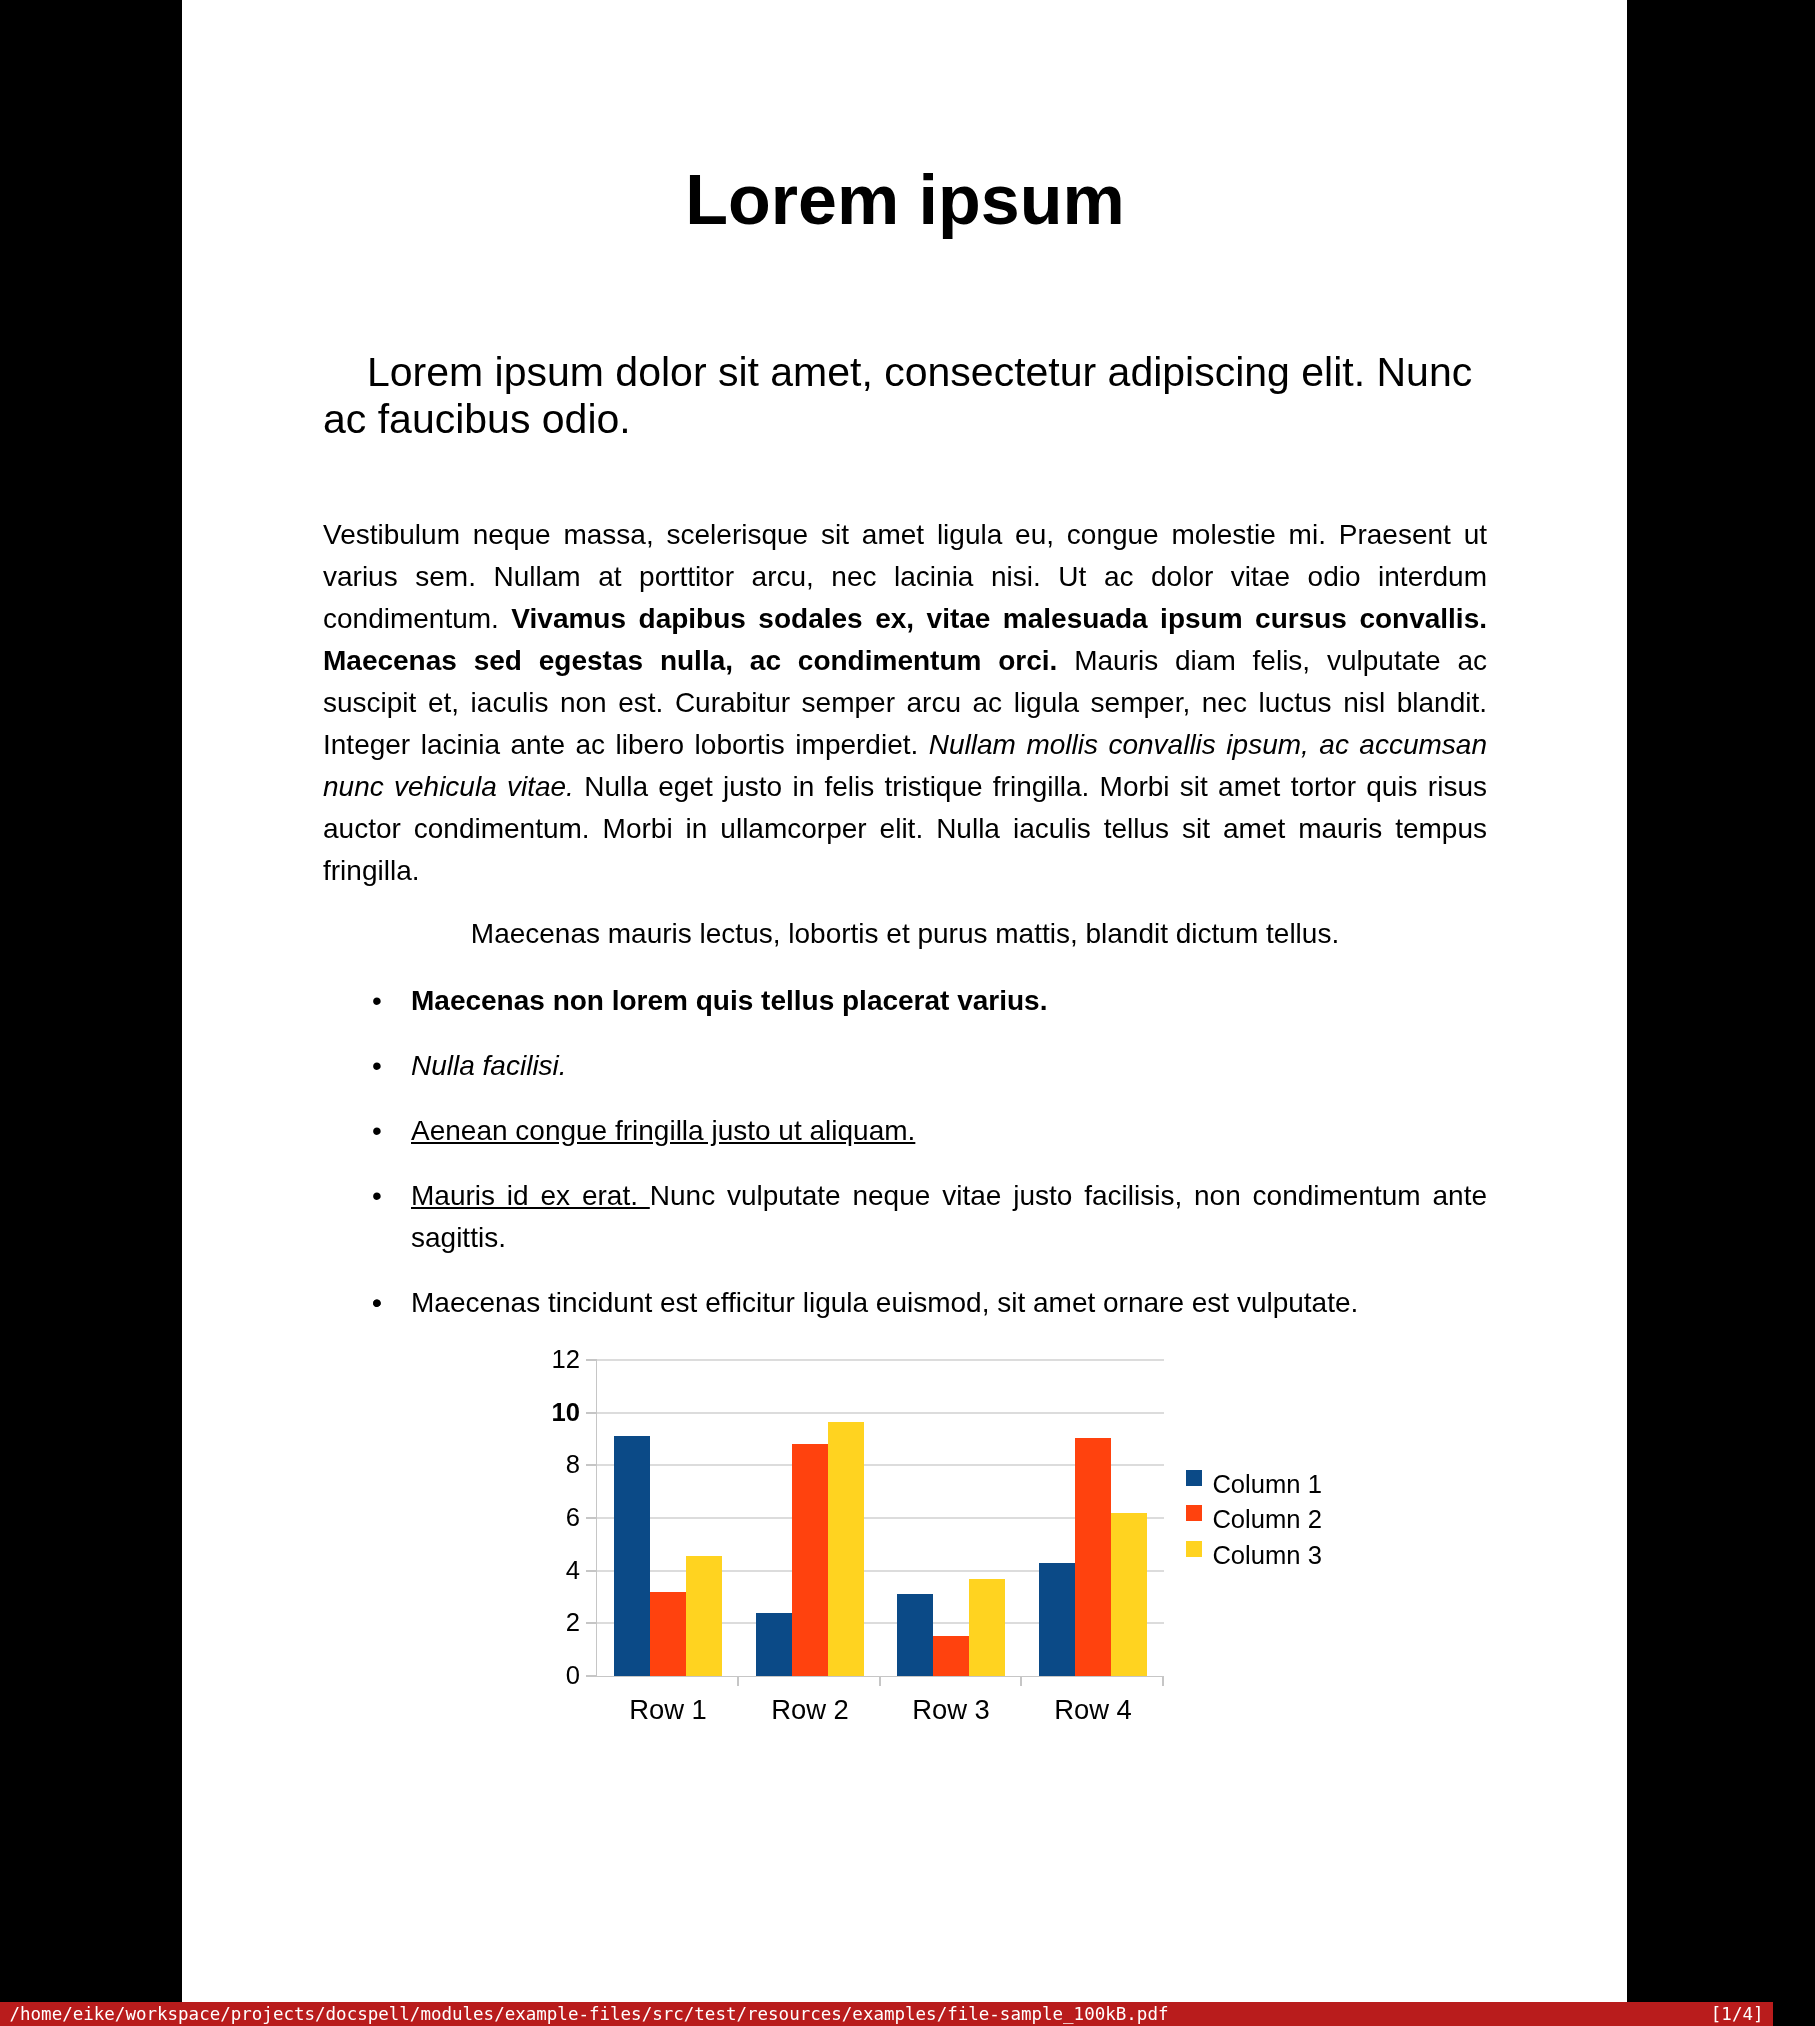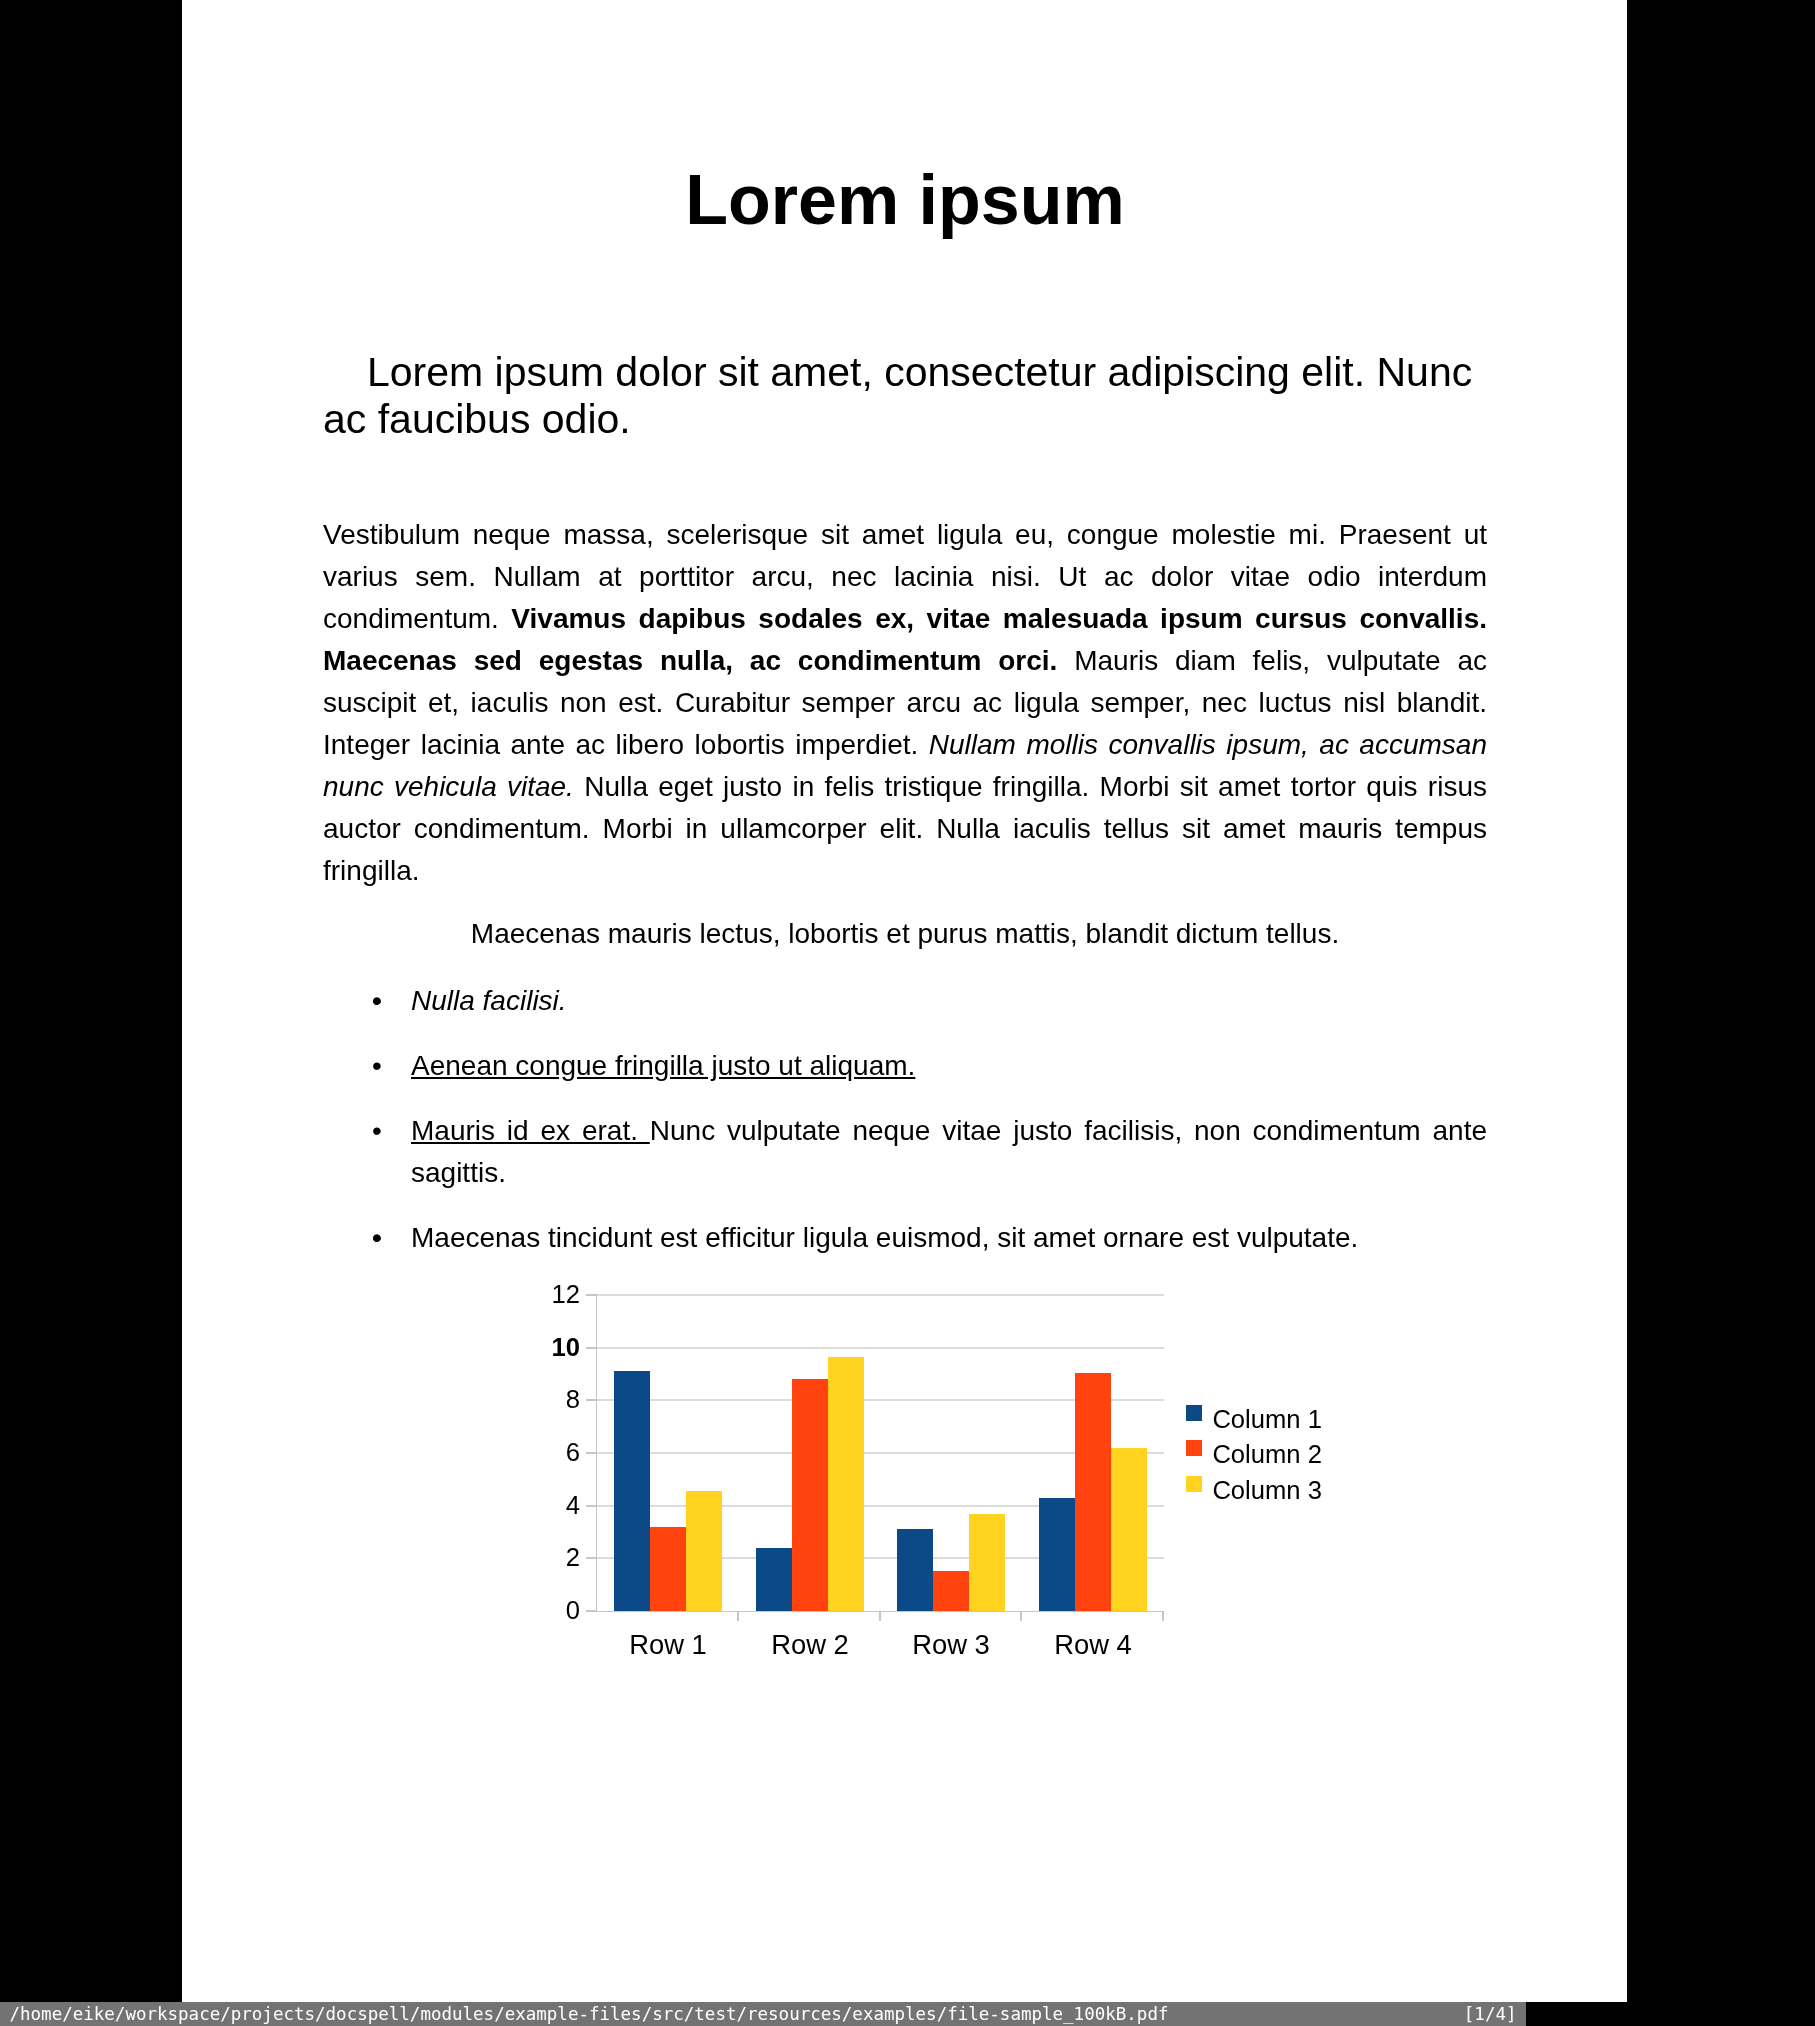--- a/index.html
+++ b/index.html
@@ -101,22 +101,22 @@
     margin-bottom:7.6px;
   }
   .legend-swatch {
     width:16px; height:16px; margin-right:10.4px;
     flex:0 0 auto;
   }
   .legend-label { font-size:25.6px; line-height:28px; }
   
   .statusbar {
     position:absolute; left:0; top:2002px;
-    width:1526px; height:24.6px;
-    background:#737373; color:#ffffff;
+    width:1773px; height:24.6px;
+    background:#b91c1c; color:#ffffff;
     font-family:"DejaVu Sans Mono", monospace;
     font-size:17.5px; line-height:24.6px;
     display:flex; justify-content:space-between;
     box-sizing:border-box;
     padding:0 9.5px;
     white-space:nowrap;
   }
 </style>
 </head>
 <body>
@@ -125,21 +125,21 @@
 
   <h1 class="doc-title">Lorem ipsum</h1>
 
   <h2 class="doc-sub">Lorem ipsum dolor sit amet, consectetur adipiscing elit. Nunc ac faucibus odio.</h2>
 
   <p class="body-par par-1"><span class="seg-normal">Vestibulum neque massa, scelerisque sit amet ligula eu, congue molestie mi. Praesent ut varius sem. Nullam at porttitor arcu, nec lacinia nisi. Ut ac dolor vitae odio interdum condimentum. </span><span class="seg-bold">Vivamus dapibus sodales ex, vitae malesuada ipsum cursus convallis. Maecenas sed egestas nulla, ac condimentum orci. </span><span class="seg-normal">Mauris diam felis, vulputate ac suscipit et, iaculis non est. Curabitur semper arcu ac ligula semper, nec luctus nisl blandit. Integer lacinia ante ac libero lobortis imperdiet. </span><span class="seg-italic">Nullam mollis convallis ipsum, ac accumsan nunc vehicula vitae. </span><span class="seg-normal">Nulla eget justo in felis tristique fringilla. Morbi sit amet tortor quis risus auctor condimentum. Morbi in ullamcorper elit. Nulla iaculis tellus sit amet mauris tempus fringilla.</span></p>
 
   <p class="body-par par-2">Maecenas mauris lectus, lobortis et purus mattis, blandit dictum tellus.</p>
 
   <ul class="bullets">
-    <li><span class="marker">•</span></li>
+    <li><span class="marker">•</span><span><span class="seg-bold">Maecenas non lorem quis tellus placerat varius.</span></span></li>
     <li><span class="marker">•</span><span><span class="seg-italic">Nulla facilisi.</span></span></li>
     <li><span class="marker">•</span><span><span class="seg-underline">Aenean congue fringilla justo ut aliquam. </span></span></li>
     <li><span class="marker">•</span><span><span class="seg-underline">Mauris id ex erat. </span><span class="seg-normal">Nunc vulputate neque vitae justo facilisis, non condimentum ante sagittis.</span></span></li>
     <li><span class="marker">•</span></li>
     <li><span class="marker">•</span><span><span class="seg-normal">Maecenas tincidunt est efficitur ligula euismod, sit amet ornare est vulputate.</span></span></li>
   </ul>
 
   <div class="chart">
     <div class="plot" id="chart-plot">
         <div class="ytick" style="top: 315px;"></div>

